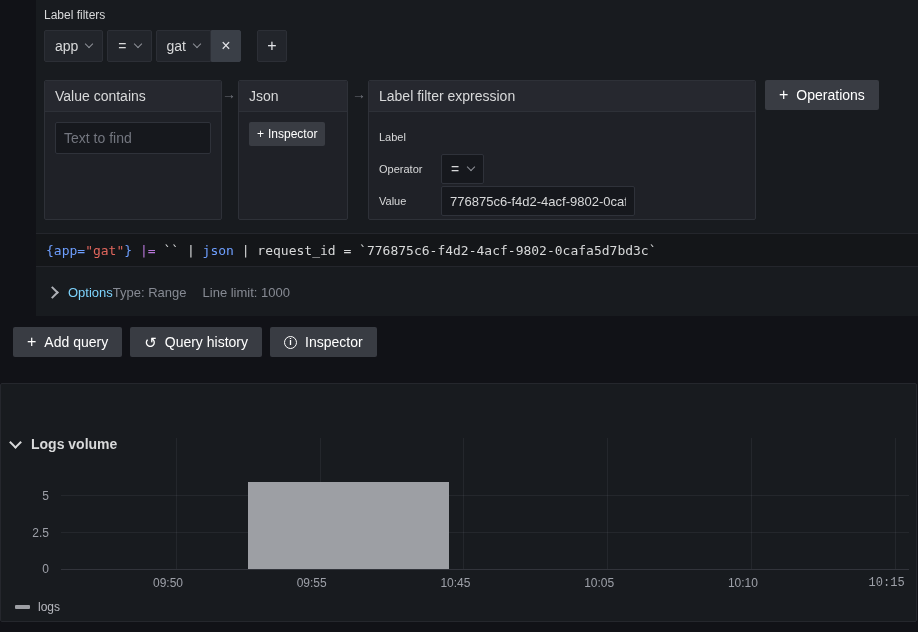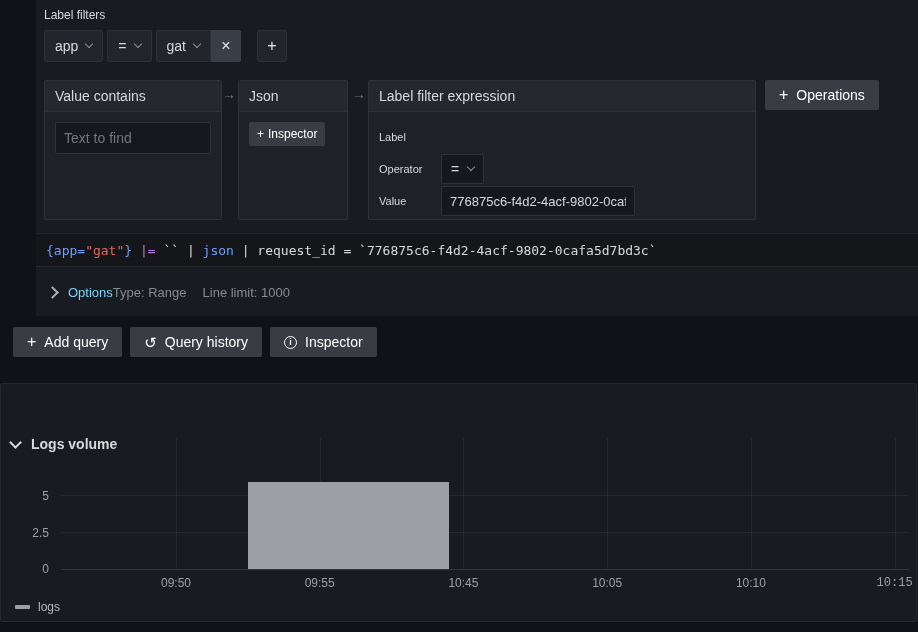--- a/index.html
+++ b/index.html
@@ -78,21 +78,21 @@
   .panel-header .chev { border-color:#d8d9da; }
   .panel-title { font-size:14px; font-weight:600; color:#d8d9da; }
 
   .y-axis { position:absolute; left:0; top:54px; width:48px; height:131px; }
   .ytick { position:absolute; right:0; transform:translateY(50%); font-size:12px; color:#9da0a8; }
   .plot { position:absolute; left:60px; top:54px; width:848px; height:131px;
           border-bottom:1px solid rgba(204,204,220,0.15); }
   .vgrid { position:absolute; top:0; bottom:0; width:1px; background:rgba(204,204,220,0.07); }
   .hgrid { position:absolute; left:0; right:0; height:1px; background:rgba(204,204,220,0.07); }
   .bar { position:absolute; bottom:0; }
-  .x-axis { position:absolute; left:60px; top:192px; width:848px; height:16px; }
+  .x-axis { position:absolute; left:52px; top:192px; width:848px; height:16px; }
   .xtick { position:absolute; transform:translateX(-50%); font-size:12px; color:#9da0a8; }
   .legend { position:absolute; left:14px; top:216px; display:flex; align-items:center; gap:8px; cursor:pointer; }
   .legend-swatch { width:15px; height:4px; border-radius:1px; background:#9d9fa4; }
   .legend-label { font-size:12px; color:#b7b9bf; }
 </style>
 </head>
 <body>
 
 <div class="page">
 

